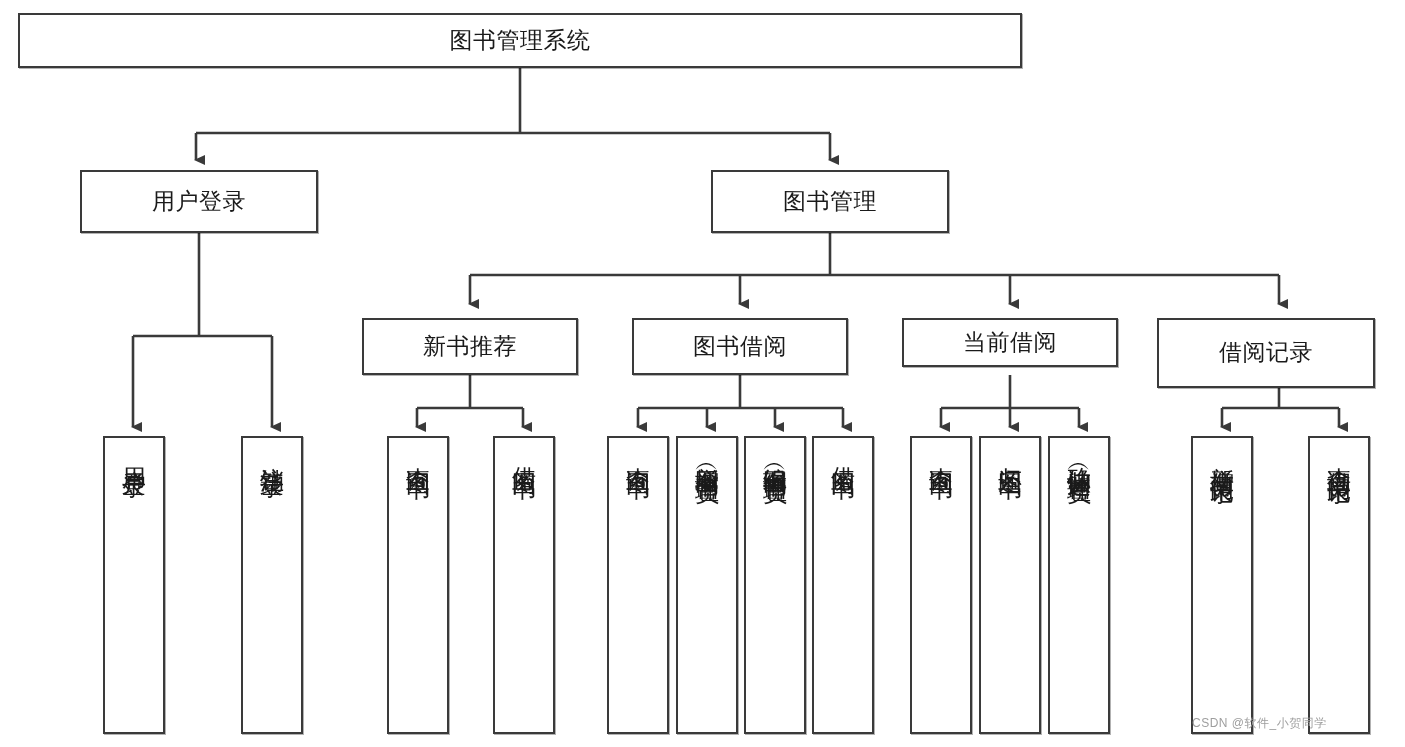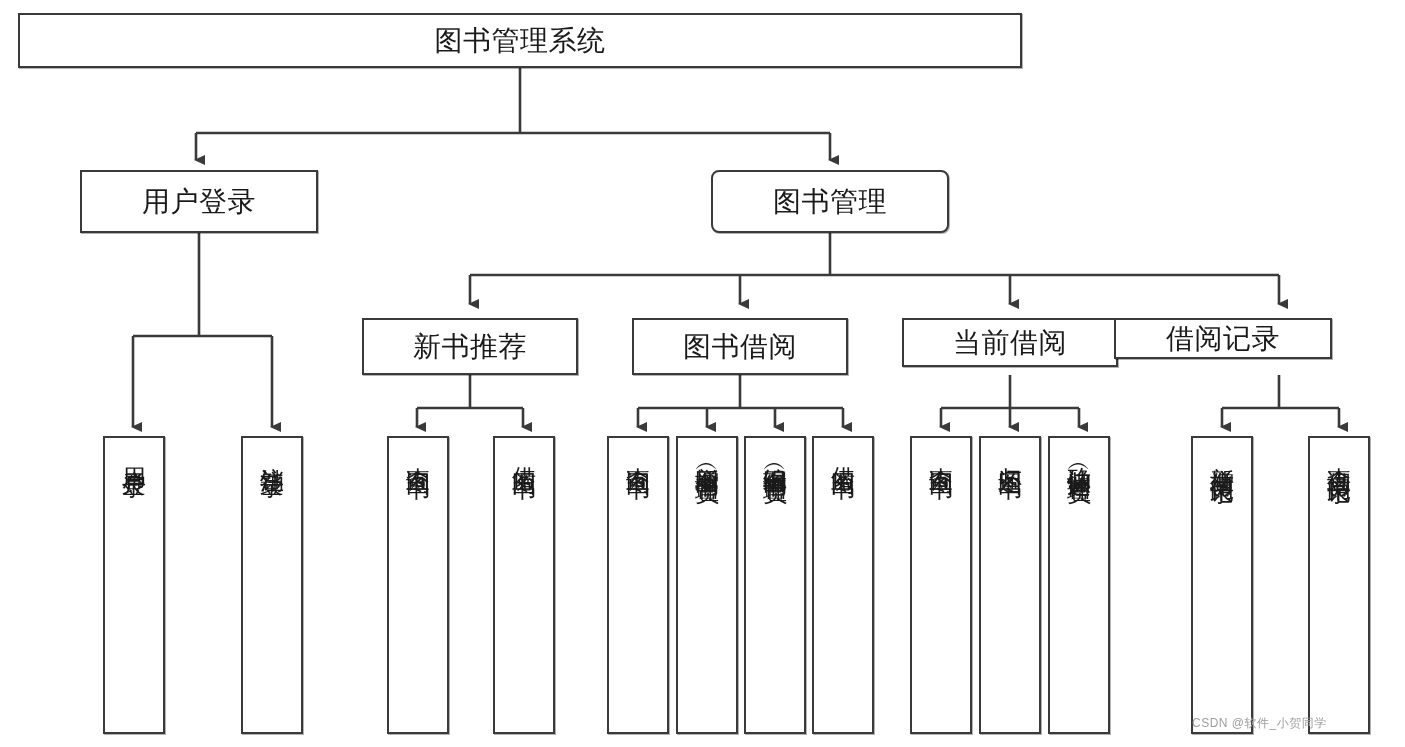--- a/index.html
+++ b/index.html
@@ -37,21 +37,21 @@
     box-shadow: 1px 1px 0 rgba(0,0,0,0.30);
   }
   .node .lbl {
     display: block;
     line-height: 1.18;
     letter-spacing: 0.5px;
     white-space: nowrap;
   }
   
   .node.horiz .lbl {
-    font-size: 28px;
+    font-size: 23px;
     writing-mode: horizontal-tb;
   }
   
   .node.vert {
     align-items: flex-start;
     padding-top: 10px;
   }
   .node.vert .lbl {
     writing-mode: vertical-rl;
     text-orientation: upright;
@@ -129,34 +129,34 @@
     </g>
   </svg>
 
   <div class="node horiz" style="left:18px; top:13px; width:1004px; height:55px;">
     <span class="lbl">图书管理系统</span>
   </div>
 
   <div class="node horiz" style="left:80px; top:170px; width:238px; height:63px;">
     <span class="lbl">用户登录</span>
   </div>
-  <div class="node horiz" style="left:711px; top:170px; width:238px; height:63px;border-radius:8px;">
+  <div class="node horiz" style="left:711px; top:170px; width:238px; height:63px;">
     <span class="lbl">图书管理</span>
   </div>
 
   <div class="node horiz" style="left:362px; top:318px; width:216px; height:57px;">
     <span class="lbl">新书推荐</span>
   </div>
   <div class="node horiz" style="left:632px; top:318px; width:216px; height:57px;">
     <span class="lbl">图书借阅</span>
   </div>
   <div class="node horiz" style="left:902px; top:318px; width:216px; height:49px;">
     <span class="lbl">当前借阅</span>
   </div>
-  <div class="node horiz" style="left:1114px; top:318px; width:218px; height:41px;font-family:Liberation Serif, serif;">
+  <div class="node horiz" style="left:1157px; top:318px; width:218px; height:70px;font-family:Liberation Serif, serif;">
     <span class="lbl">借阅记录</span>
   </div>
 
   <div class="node vert" style="left:103px; top:436px; width:62px; height:298px;">
     <span class="lbl">用户登录</span>
   </div>
   <div class="node vert" style="left:241px; top:436px; width:62px; height:298px;">
     <span class="lbl">注销登录</span>
   </div>
 

